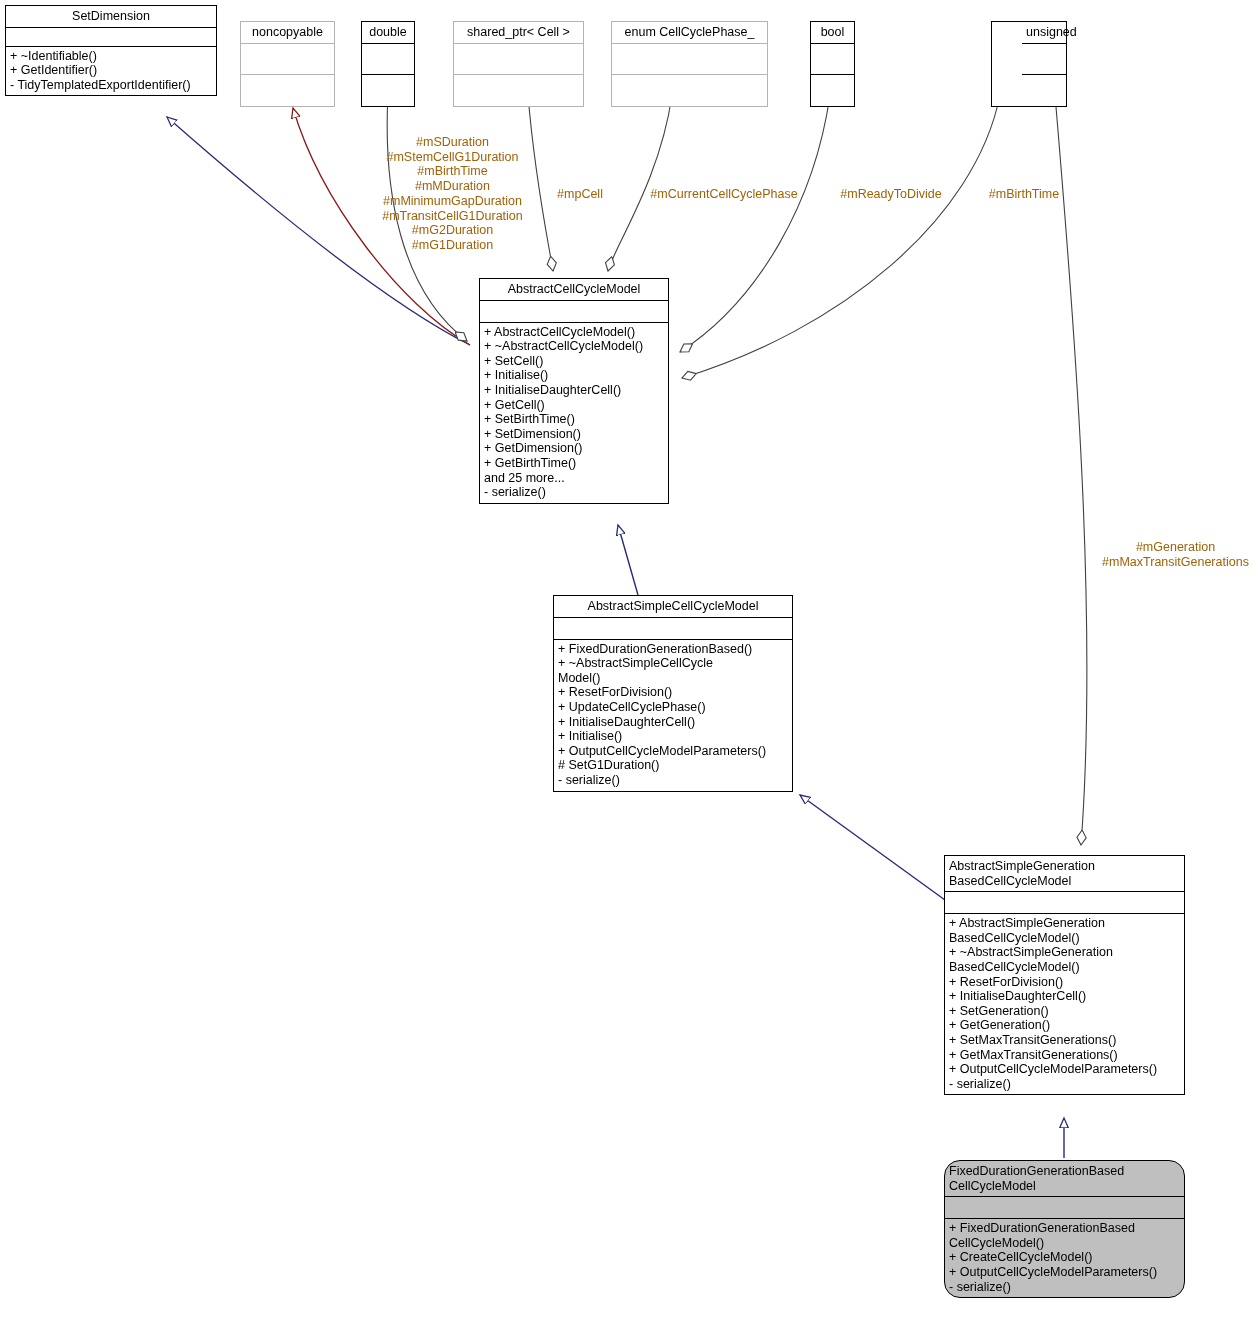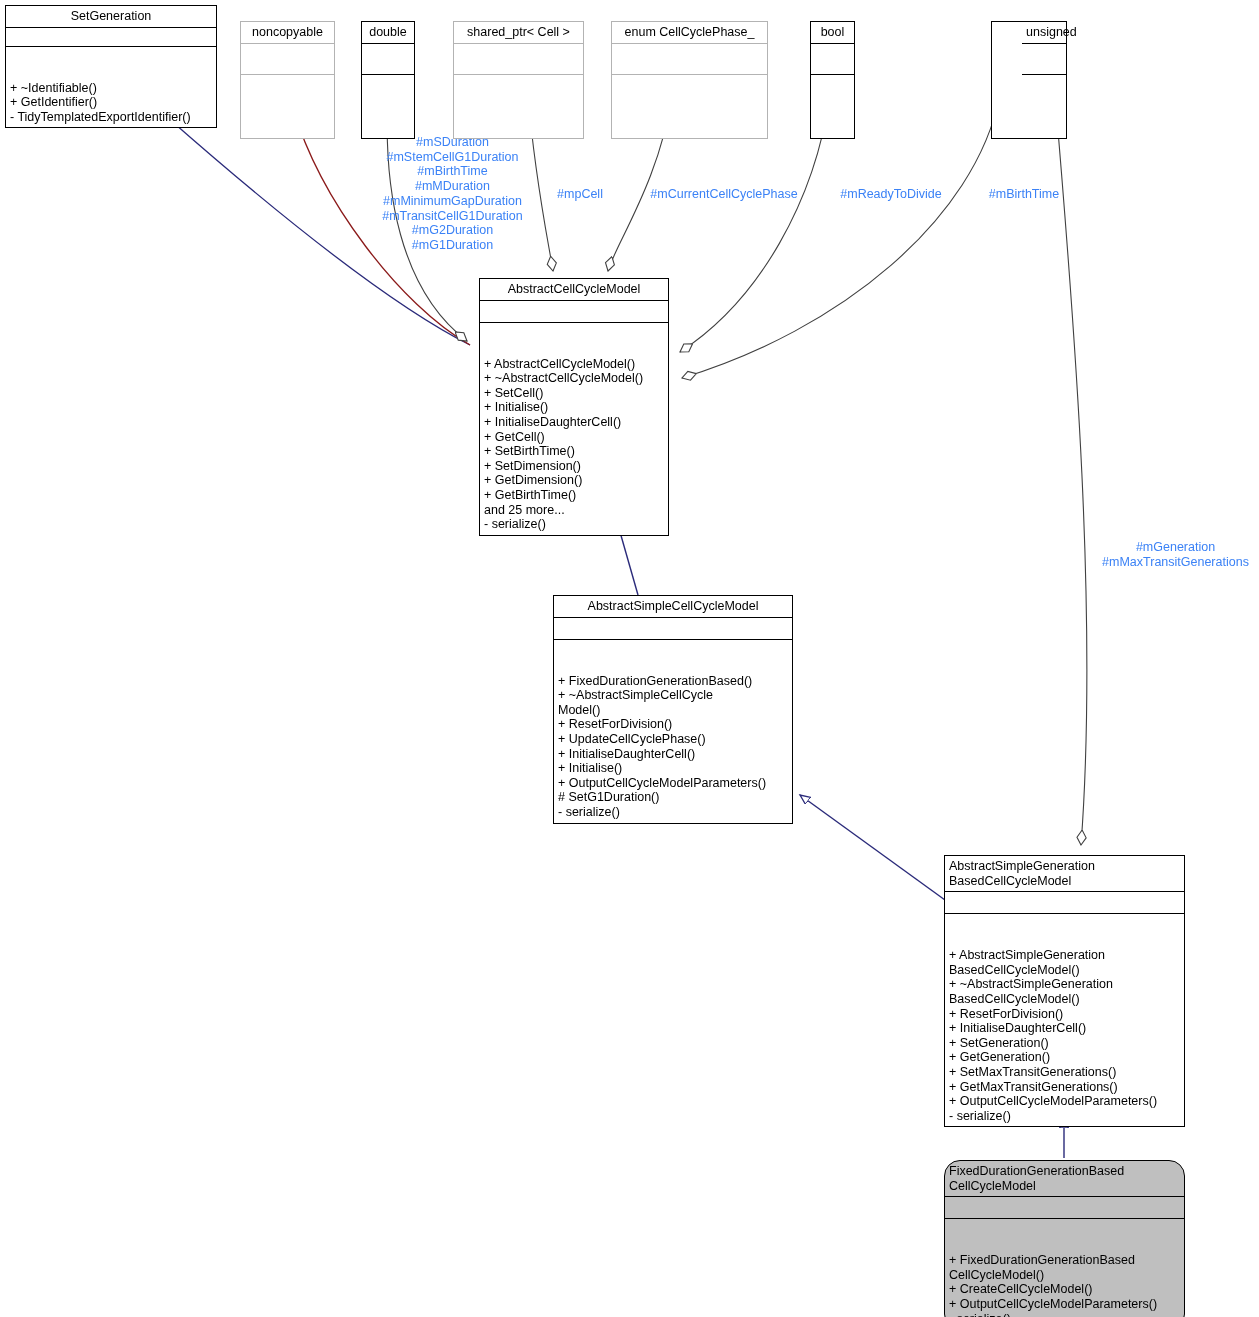--- a/index.html
+++ b/index.html
@@ -53,32 +53,31 @@
   .node .attrs {
     border-bottom: 1px solid #000000;
     min-height: 14px;
     padding: 2px 4px;
   }
   .node.grey-border .attrs {
     border-bottom: 1px solid #b3b3b3;
   }
   .node .ops {
     padding: 2px 4px 3px 4px;
-    margin-top: 32px;
   }
   .node .ops .op {
     white-space: pre-line;
     text-indent: 0;
   }
   .edge-label {
     position: absolute;
     font-family: "Liberation Sans", sans-serif;
     font-size: 12.5px;
     line-height: 14.7px;
-    color: #3b82f6;
+    color: #a16207;
     text-align: center;
     white-space: pre-line;
     z-index: 4;
   }
 </style>
 </head>
 <body>
 
 <div id="canvas">
 
@@ -112,21 +111,21 @@
     <path d="M1055,95 C 1075,330 1098,620 1081,845" fill="none" stroke="#404040" stroke-width="1.1" marker-end="url(#agg-diamond)"></path>
 
     <path d="M638,595 L618,525" fill="none" stroke="#2a2a7a" stroke-width="1.4" marker-end="url(#inh-arrow)"></path>
 
     <path d="M945,900 L800,795" fill="none" stroke="#2a2a7a" stroke-width="1.4" marker-end="url(#inh-arrow)"></path>
 
     <path d="M1064,1158 L1064,1118" fill="none" stroke="#2a2a7a" stroke-width="1.4" marker-end="url(#inh-arrow)"></path>
   </svg>
 
   <div class="node" style="left:5px; top:5px; width:212px;">
-    <div class="title">SetGeneration</div>
+    <div class="title">SetDimension</div>
     <div class="attrs"></div>
     <div class="ops">
       <div class="op">+ ~Identifiable()</div>
       <div class="op">+ GetIdentifier()</div>
       <div class="op">- TidyTemplatedExportIdentifier()</div>
     </div>
   </div>
 
   <div class="node grey-border" style="left:240px; top:21px; width:95px;">
     <div class="title">noncopyable</div>

